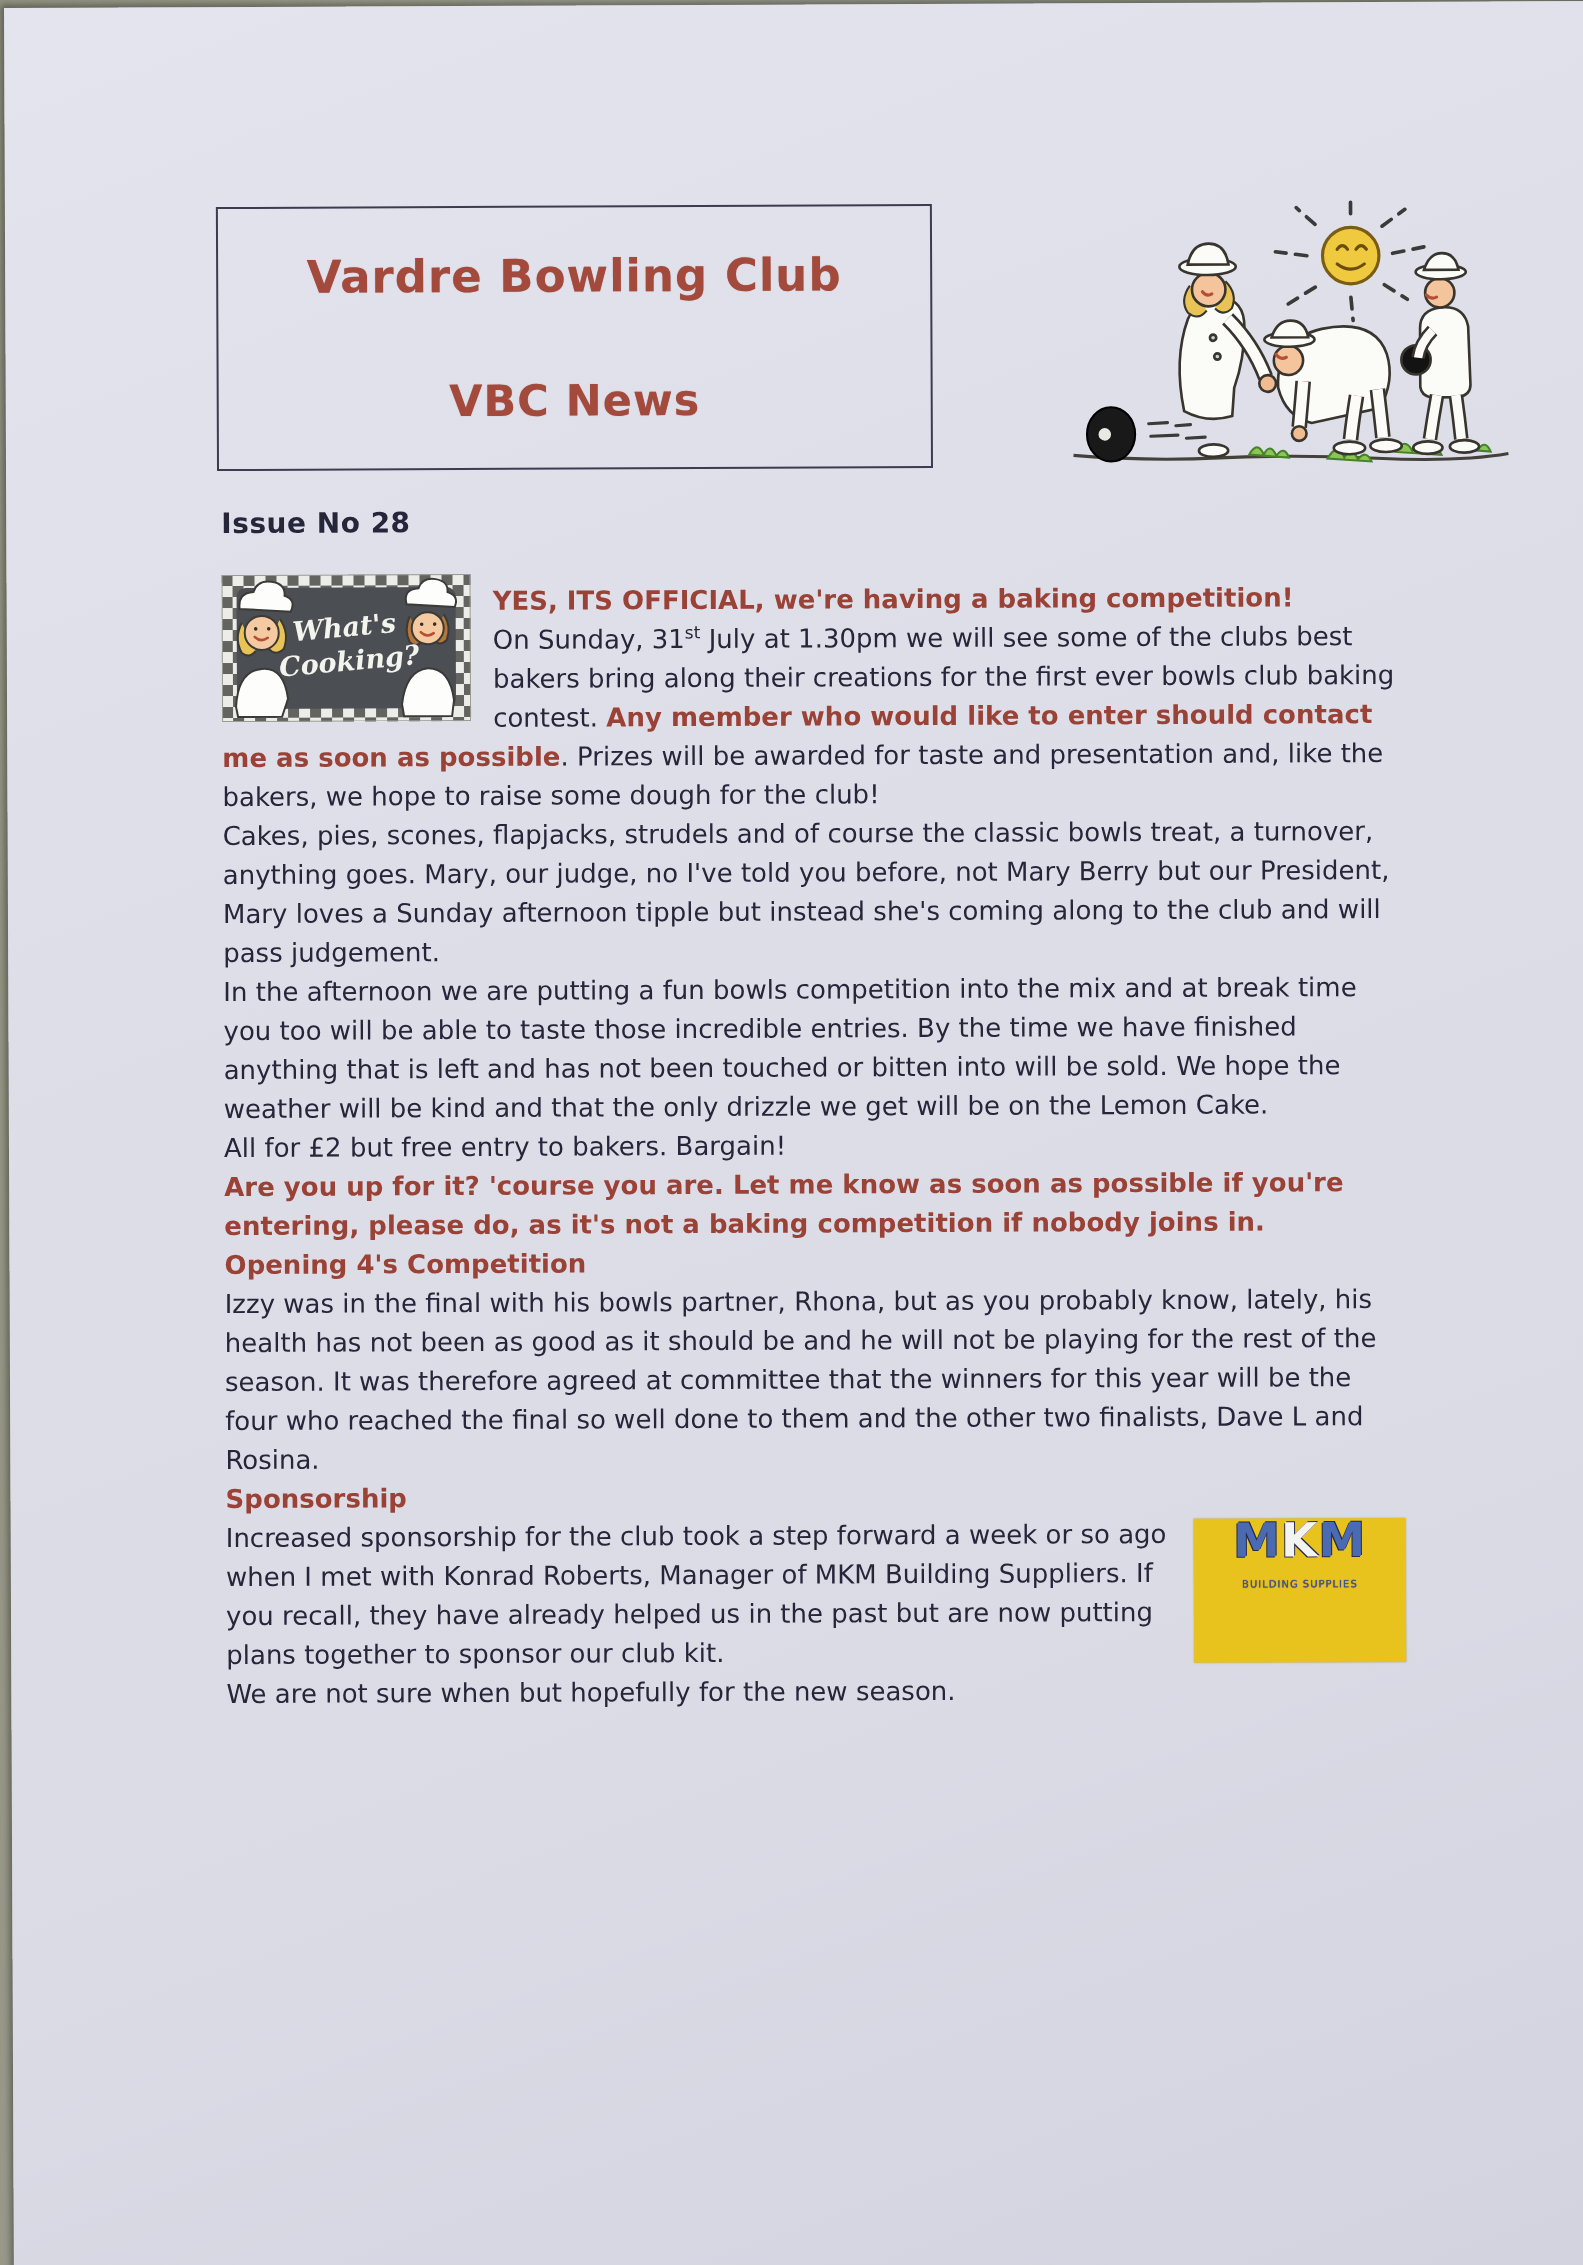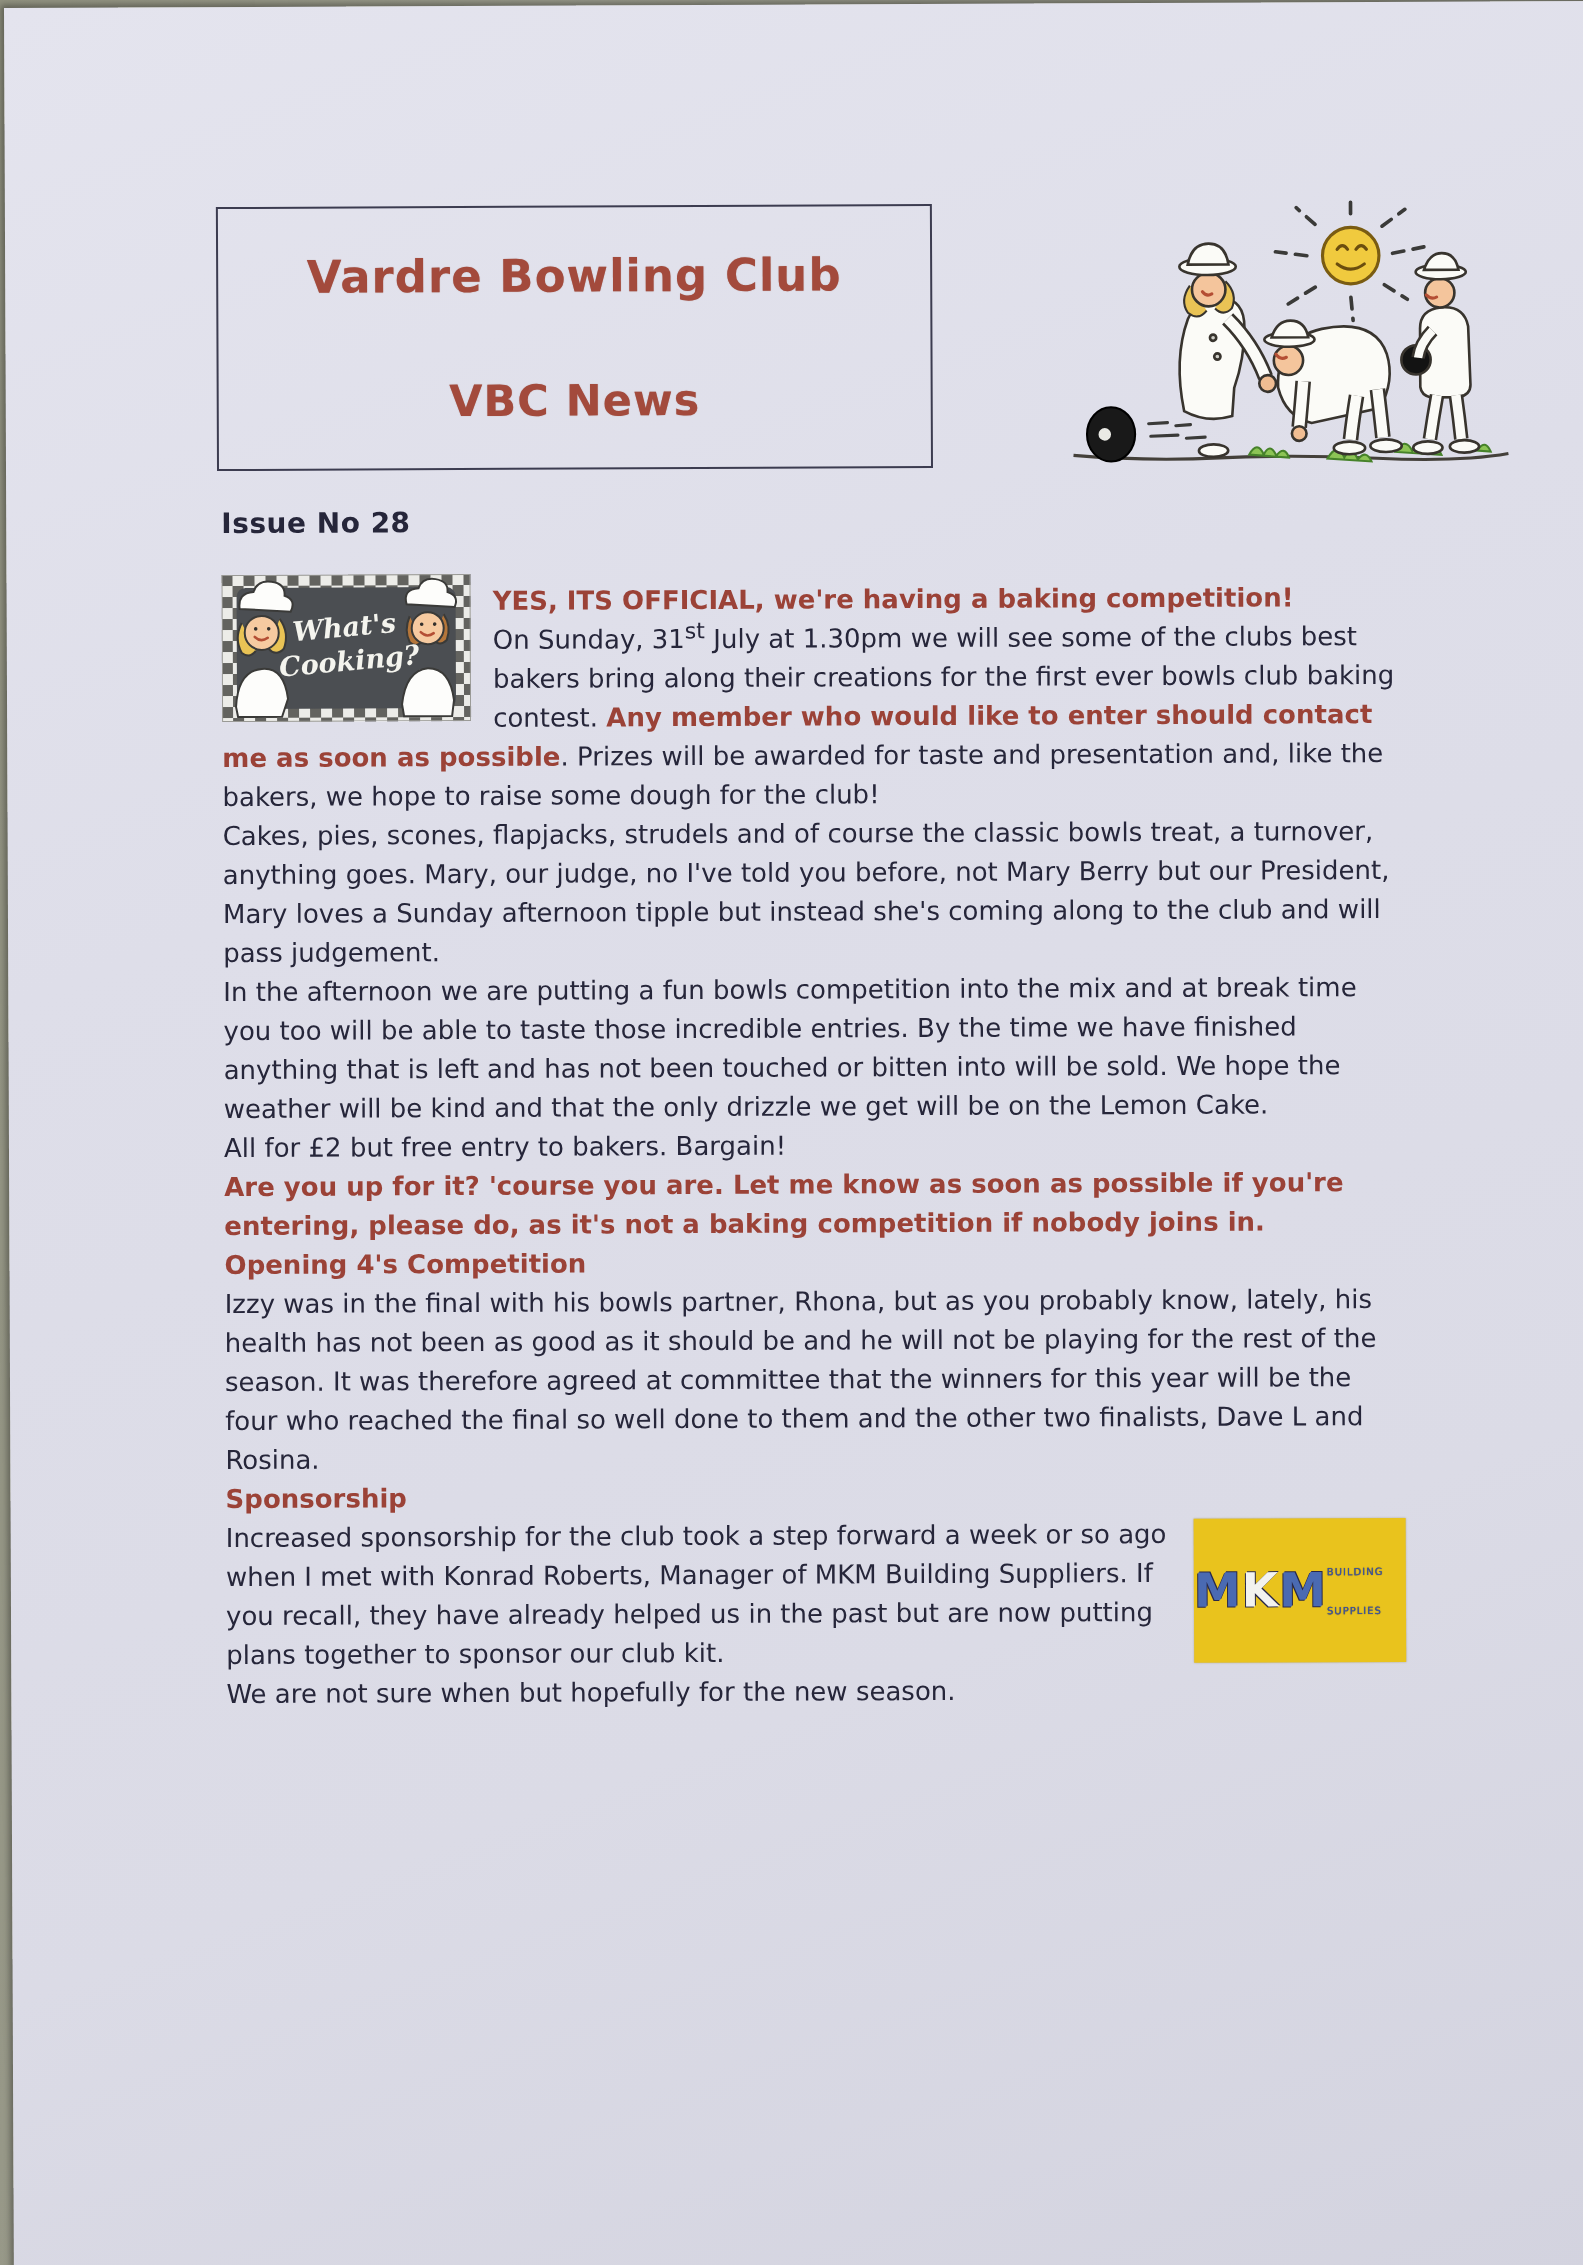--- a/index.html
+++ b/index.html
@@ -46,26 +46,26 @@
     background:repeating-conic-gradient(#ecece8 0% 25%,#63635f 0% 50%) 0 0/22px 22px;
     position:relative;box-shadow:0 0 0 1px #9a9a96 inset;
   }
   .wc-panel{position:absolute;left:15px;top:13px;right:15px;bottom:13px;background:#4b4e52;border-radius:9px;}
   .wc-svg{position:absolute;left:0;top:0;}
   .red{color:#9b4237;font-weight:bold;}
   .red-head{color:#9b4237;font-weight:bold;}
   .callout{margin-top:44px;}
   .sect-head{margin-top:52px;}
   .sect-head2{margin-top:50px;}
-  sup{font-size:22px;line-height:0;}
+  sup{font-size:17px;line-height:0;}
   
   .mkm-logo{
     float:right;width:212px;height:144px;margin:4px 0 24px 22px;
-    background:#e9c31d;display:flex;flex-direction:row;
-    align-items:center;justify-content:space-between;
+    background:#e9c31d;display:flex;flex-direction:column;
+    align-items:center;justify-content:flex-start;
     box-shadow:0 0 2px rgba(100,80,0,.4);
   }
   .mkm-word{
     font-size:47px;font-weight:bold;letter-spacing:1px;line-height:44px;
     color:#4a6ab2;text-shadow:-1px 1px 0 #28284a,1px -1px 0 #28284a;
   }
   .mkm-word .k{color:#f3f3ef;}
   .mkm-tagline{
     font-size:10px;font-weight:normal;color:#3c57a6;letter-spacing:1px;margin-top:2px;
     text-shadow:0 0 1px #28284a;

